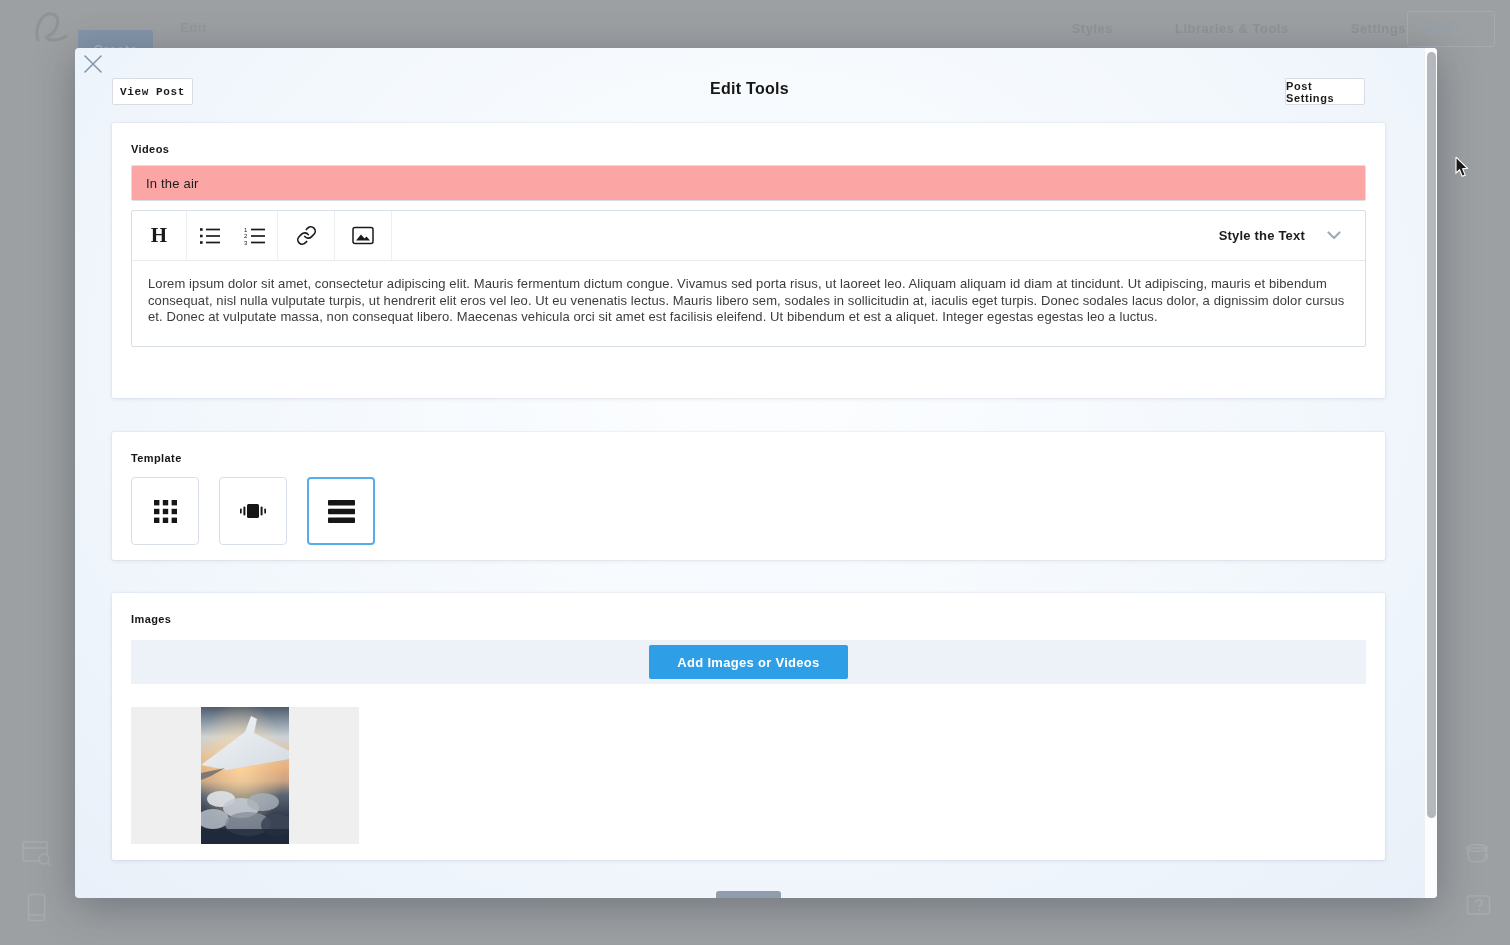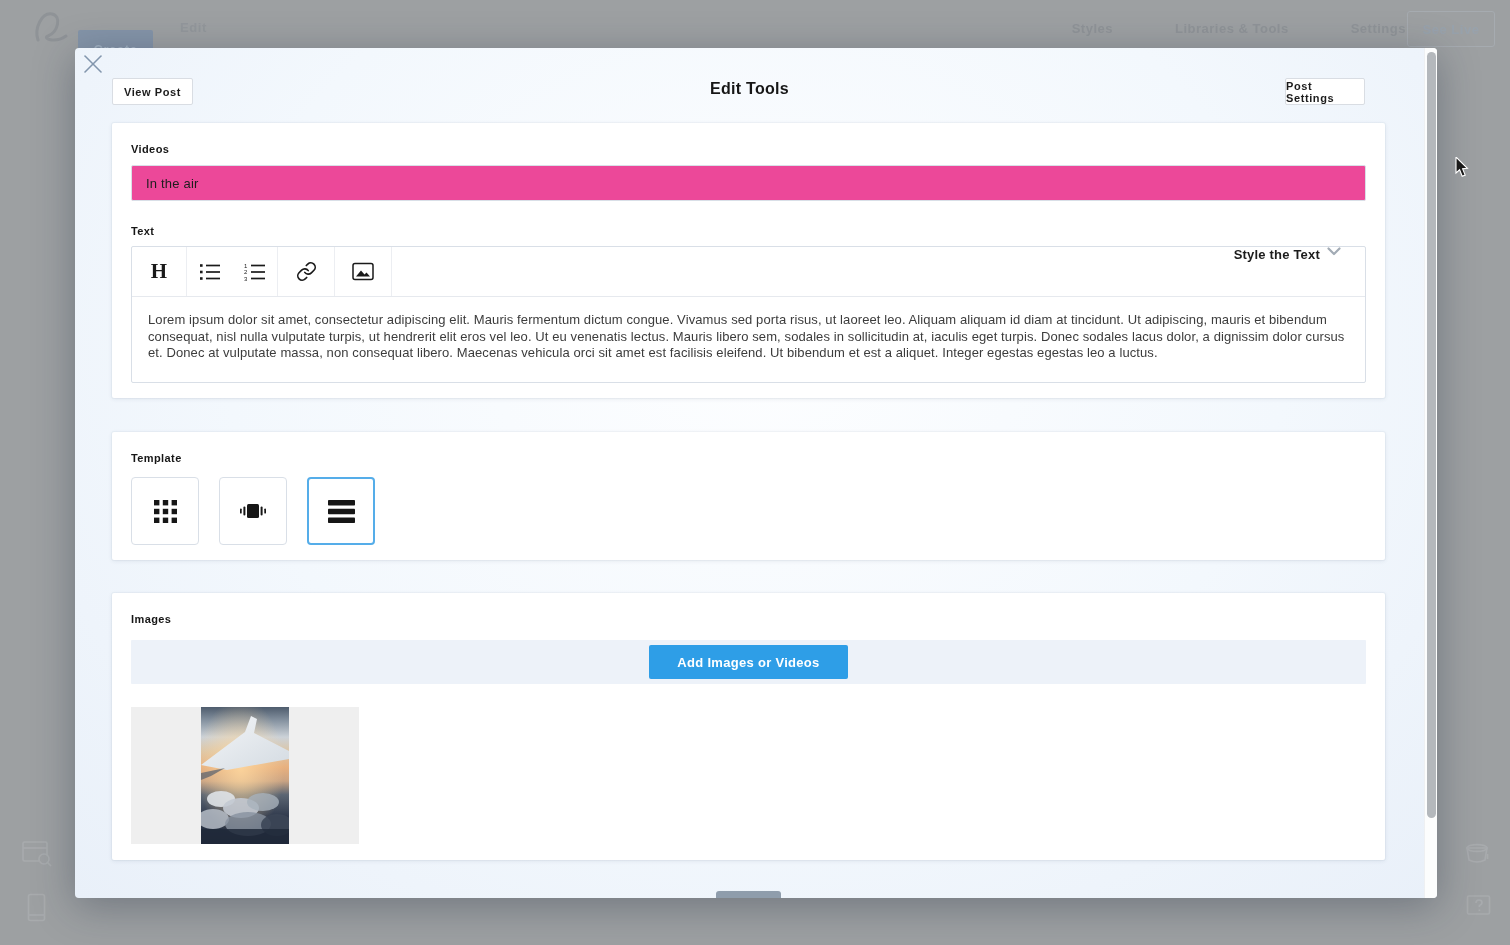--- a/index.html
+++ b/index.html
@@ -46,55 +46,55 @@
   .modal-content { position:absolute; left:0; top:0; width:1349px; height:100%; }
 
   .close-x { position:absolute; left:8px; top:6px; width:20px; height:20px; cursor:pointer; color:#8296ad; }
 
   .hdr-btn {
     position:absolute; top:30px; height:27px; background:#fff;
     border:1px solid #d9dde3; border-radius:2px;
     font-size:11px; font-weight:700; letter-spacing:.6px; color:#1c1c1c;
     display:flex; align-items:center; justify-content:center; cursor:pointer;
   }
-  .view-post { left:37px; width:81px; }
+  .view-post { left:37px; width:81px;font-family:Liberation Mono, monospace; }
   .post-settings { left:1210px; width:80px; }
   .modal-title {
     position:absolute; top:32px; left:0; width:100%; text-align:center;
     font-size:16px; font-weight:600; letter-spacing:.3px; color:#161616;
   }
 
   .card {
     position:absolute; left:37px; width:1273px; background:#fff;
     border-radius:2px; box-shadow:0 1px 4px rgba(40,60,90,.10), 0 0 0 1px rgba(40,60,90,.03);
     padding:20px 19px;
   }
   .card-1 { top:75px;  height:275px; }
   .card-2 { top:384px; height:128px; }
   .card-3 { top:545px; height:267px; }
 
   .field-label { font-size:11px; font-weight:700; letter-spacing:.4px; color:#161616; }
 
   .title-input {
     margin-top:10px; width:100%; height:36px; border:1px solid #d9dfe7; border-radius:2px;
-    padding:0 14px; font-size:13px; color:#1d1d1d; letter-spacing:.2px; background:#ec4899;
+    padding:0 14px; font-size:13px; color:#1d1d1d; letter-spacing:.2px; background:#fca5a5;
     font-family:inherit; outline:none; display:block;
   }
 
   .text-label { margin-top:24px; }
 
   .editor { margin-top:9px; border:1px solid #d9dfe7; border-radius:2px; background:#fff; }
   .toolbar { height:50px; border-bottom:1px solid #e6e9ee; display:flex; align-items:stretch; }
   .tb-btn { display:flex; align-items:center; justify-content:center; cursor:pointer; color:#1a1a1a; }
   .tb-h { width:54px; font-family:"Liberation Serif","DejaVu Serif",serif; font-weight:700; font-size:21px; }
   .tb-ul,.tb-ol { width:45px; }
   .tb-link,.tb-img { width:56px; }
   .tb-div { width:1px; background:#eceef2; }
   .tb-spacer { flex:1; }
-  .style-dd { display:flex; gap:7px; padding-right:24px; cursor:pointer; }
+  .style-dd { display:flex; align-items:center; gap:22px; padding-right:24px; cursor:pointer; }
   .style-dd-label { font-size:13px; font-weight:600; letter-spacing:.2px; color:#1c1c1c; }
   .editor-body {
     padding:15px 16px 20px 16px; font-size:13px; line-height:16.5px;
     color:#3c3c3c; letter-spacing:.1px; cursor:text;
   }
 
   .template-row { margin-top:13px; display:flex; gap:20px; }
   .tpl-btn {
     width:68px; height:68px; background:#fff; border:1px solid #d9dfe7; border-radius:4px;
     display:flex; align-items:center; justify-content:center; cursor:pointer; color:#161616;
@@ -181,21 +181,20 @@
     </svg>
 
     <div class="hdr-btn view-post">View Post</div>
     <div class="modal-title">Edit Tools</div>
     <div class="hdr-btn post-settings">Post Settings</div>
 
     <div class="card card-1">
       <div class="field-label">Videos</div>
       <input class="title-input" type="text" value="In the air" style="">
 
-      <div class="field-label text-label">Text</div>
       <div class="editor">
         <div class="toolbar">
           <div class="tb-btn tb-h">H</div>
           <div class="tb-div"></div>
           <div class="tb-btn tb-ul">
             <svg width="22" height="20" viewBox="0 0 22 20" fill="none" stroke="currentColor" stroke-width="1.7">
               <rect x="1" y="2.2" width="2.6" height="2.6" fill="currentColor" stroke="none"></rect>
               <rect x="1" y="8.7" width="2.6" height="2.6" fill="currentColor" stroke="none"></rect>
               <rect x="1" y="15.2" width="2.6" height="2.6" fill="currentColor" stroke="none"></rect>
               <line x1="7" y1="3.5" x2="21" y2="3.5"></line>

